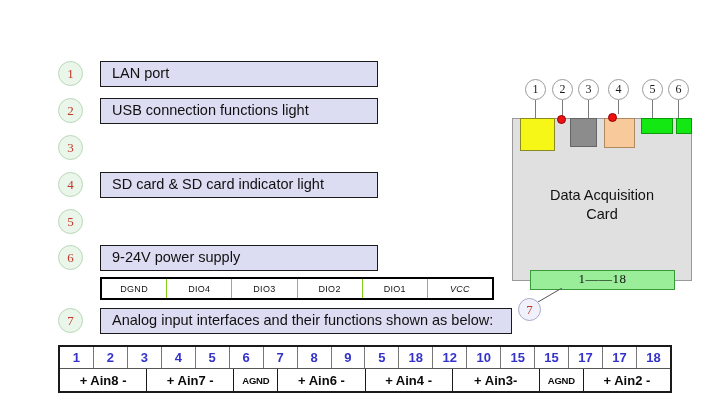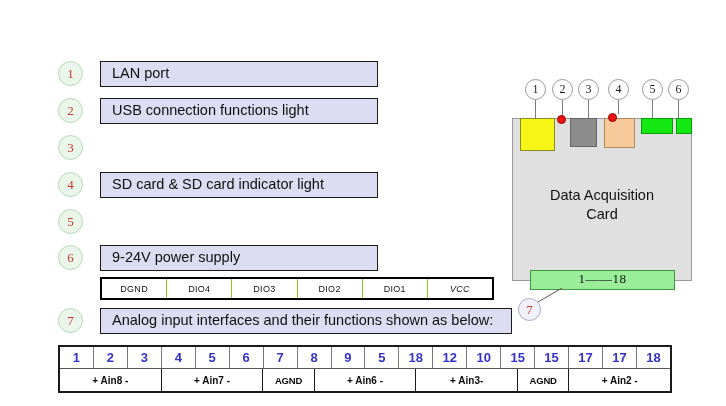--- a/index.html
+++ b/index.html
@@ -121,21 +121,21 @@
     font-weight: bold;
     color: #3333cc;
     display: flex;
     align-items: center;
     justify-content: center;
   }
   .pin-num:last-child { border-right: none; }
   .pin-label {
     border-right: 1px solid #1a1a1a;
     box-sizing: border-box;
-    font-size: 10px;
+    font-size: 13px;
     font-weight: bold;
     color: #0b0b0b;
     display: flex;
     align-items: center;
     justify-content: center;
     white-space: nowrap;
   }
   .pin-label:last-child { border-right: none; }
   .pin-label.span1 { flex: 1 1 0; font-size: 9.5px; letter-spacing: -0.2px; }
   .pin-label.span2 { flex: 2 2 0; }
@@ -336,20 +336,21 @@
     <div class="pin-num">15</div>
     <div class="pin-num">17</div>
     <div class="pin-num">17</div>
     <div class="pin-num">18</div>
   </div>
   <div class="pin-row labels">
     <div class="pin-label span2">+ Ain8 -</div>
     <div class="pin-label span2">+ Ain7 -</div>
     <div class="pin-label span1">AGND</div>
     <div class="pin-label span2">+ Ain6 -</div>
+    <div class="pin-label span2">+ Ain4 -</div>
     <div class="pin-label span2">+ Ain3-</div>
     <div class="pin-label span1">AGND</div>
     <div class="pin-label span2">+ Ain2 -</div>
   </div>
 </div>
 
 <div id="device-diagram">
 
   <div class="callout" style="left:525px; top:79px;">1</div>
   <div class="callout" style="left:552px; top:79px;">2</div>

